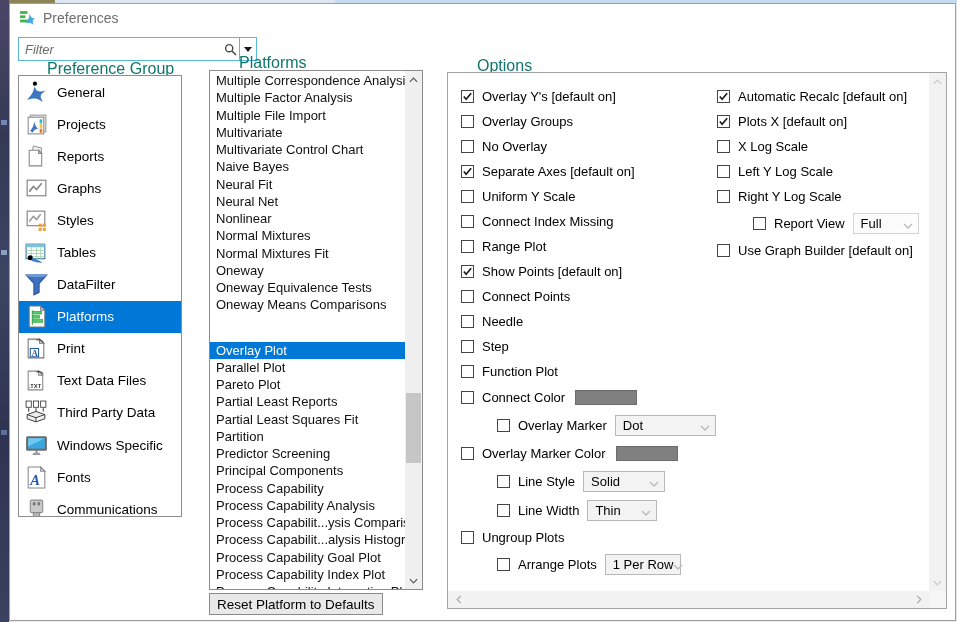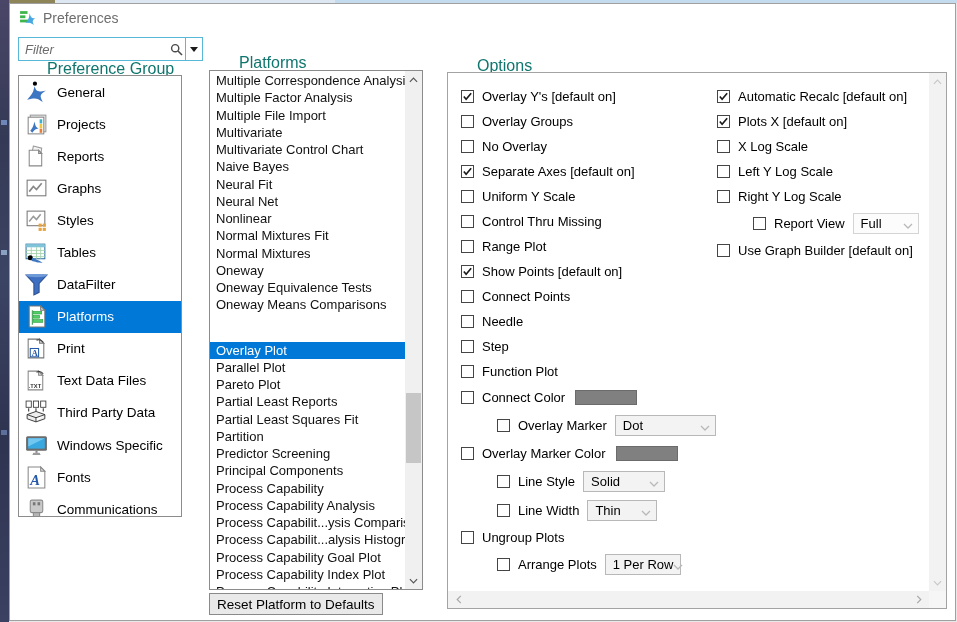--- a/index.html
+++ b/index.html
@@ -17,21 +17,21 @@
   .desktop-top .seg3 { flex:1; background:#c4dbed; }
 
   .window { position:absolute; left:9px; top:3px; width:947px; height:618px;
             background:#fff; border:1px solid #a0a0a0; }
 
   .titlebar { position:absolute; left:0; top:0; right:0; height:27px; background:#fff;
               display:flex; align-items:center; padding-left:9px; }
   .titlebar .ticon { width:17px; height:17px; margin-right:7px; }
   .titlebar .ttext { font-size:14px; color:#6e6e6e; }
 
-  .filter-wrap { position:absolute; left:8px; top:33px; width:185px; height:24px;
+  .filter-wrap { position:absolute; left:8px; top:33px; width:239px; height:24px;
                  border:1px solid var(--filter-border); display:flex; background:#fff; }
   .filter-input { flex:1; border:none; outline:none; font-size:13px; padding:0 4px 0 6px;
                   font-family:"Liberation Sans", sans-serif; color:#222; min-width:0; }
   .filter-input::placeholder { font-style:italic; color:#6b6b6b; opacity:1; }
   .search-ico { width:18px; display:flex; align-items:center; justify-content:center; }
   .filter-drop { width:17px; border-left:1px solid var(--filter-border); display:flex;
                  align-items:center; justify-content:center; background:#fff; cursor:default; }
   .tri-down { width:0; height:0; border-left:4px solid transparent; border-right:4px solid transparent;
               border-top:5px solid #1a1a1a; }
 
@@ -344,22 +344,22 @@
     <div class="plist-inner" id="plist-inner">
         <div class="p-item">Multiple Correspondence Analysis</div>
         <div class="p-item">Multiple Factor Analysis</div>
         <div class="p-item">Multiple File Import</div>
         <div class="p-item">Multivariate</div>
         <div class="p-item">Multivariate Control Chart</div>
         <div class="p-item">Naive Bayes</div>
         <div class="p-item">Neural Fit</div>
         <div class="p-item">Neural Net</div>
         <div class="p-item">Nonlinear</div>
+        <div class="p-item">Normal Mixtures</div>
         <div class="p-item">Normal Mixtures Fit</div>
-        <div class="p-item">Normal Mixtures</div>
         <div class="p-item">Oneway</div>
         <div class="p-item">Oneway Equivalence Tests</div>
         <div class="p-item">Oneway Means Comparisons</div>
         <div class="p-item sel">Overlay Plot</div>
         <div class="p-item">Parallel Plot</div>
         <div class="p-item">Pareto Plot</div>
         <div class="p-item">Partial Least Reports</div>
         <div class="p-item">Partial Least Squares Fit</div>
         <div class="p-item">Partition</div>
         <div class="p-item">Predictor Screening</div>
@@ -414,21 +414,21 @@
             </svg>
           </span>
           <span class="olabel">Separate Axes [default on]</span>
         </div>
         <div class="opt-row">
           <span class="cbox"></span>
           <span class="olabel">Uniform Y Scale</span>
         </div>
         <div class="opt-row">
           <span class="cbox"></span>
-          <span class="olabel">Control Thru Missing</span>
+          <span class="olabel">Connect Index Missing</span>
         </div>
         <div class="opt-row">
           <span class="cbox"></span>
           <span class="olabel">Range Plot</span>
         </div>
         <div class="opt-row">
           <span class="cbox">
             <svg width="11" height="11" viewBox="0 0 12 12">
               <path d="M2 6 L4.5 9 L10 2.5" stroke="#1a1a1a" stroke-width="1.8" fill="none"></path>
             </svg>

